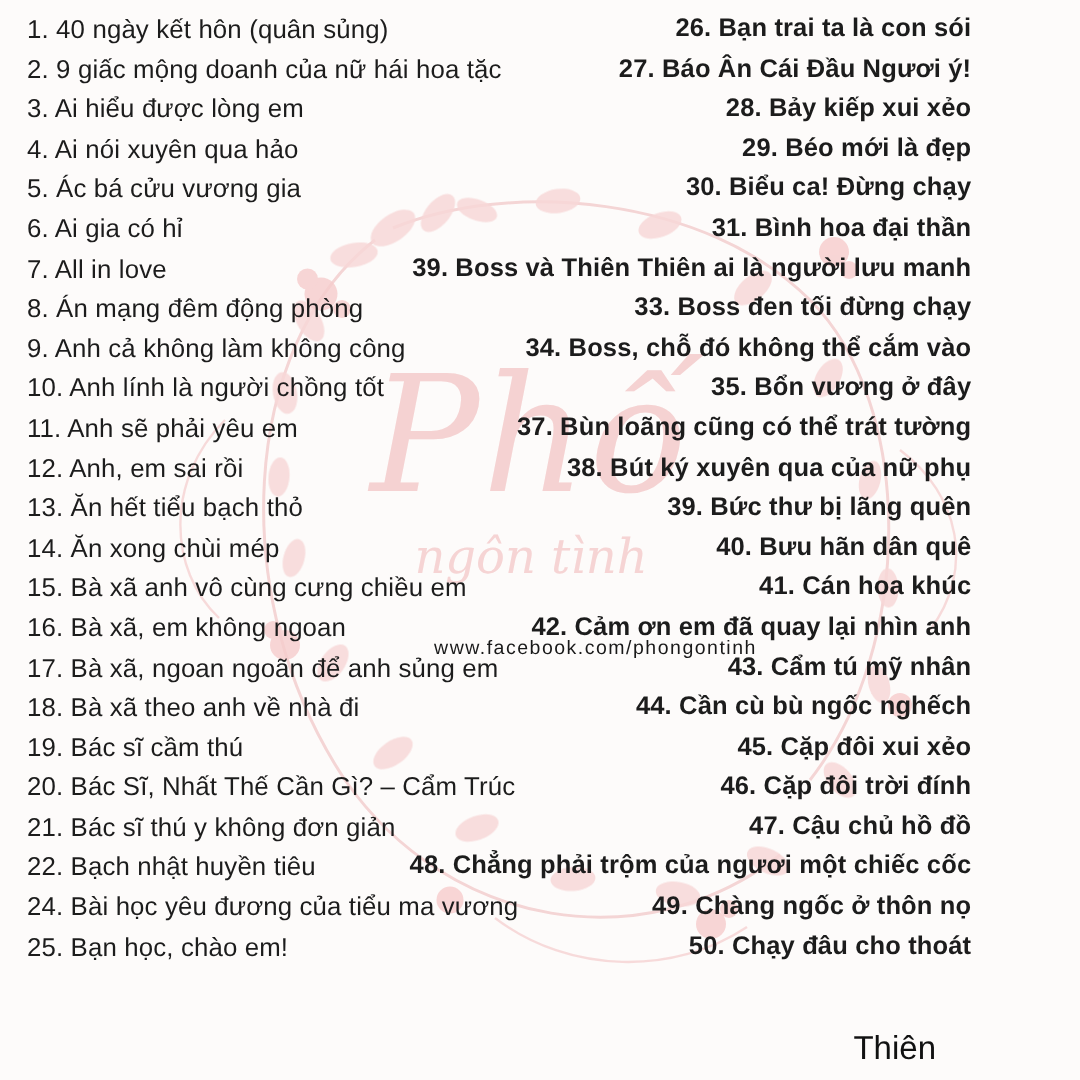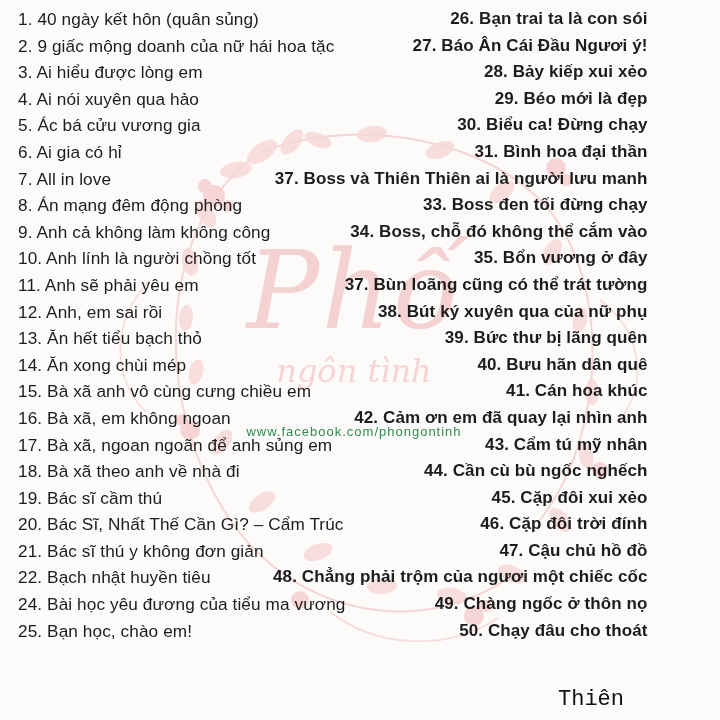--- a/index.html
+++ b/index.html
@@ -49,24 +49,25 @@
   }
   .wm-sub {
     top: 352px;
     font-size: 32px;
     opacity: .7;
   }
   .wm-url {
     top: 424px;
     font-size: 13px;
     letter-spacing: 1px;
-    color: #15803d;
+    color: #000000;
     font-style: normal;
     font-family: "Liberation Sans", sans-serif;
     opacity: .9;
+    margin-left: 43px;
   }
 
   
   .columns {
     position: relative;
     z-index: 2;
     display: flex;
     flex-direction: row;
     width: 659px;
     height: 720px;
@@ -97,21 +98,21 @@
   }
   .col-right .entry {
     font-size: 17px;
     font-weight: bold;
   }
   .signature {
     position: absolute;
     right: 96px;
     bottom: 8px;
     z-index: 3;
-    font-family: Liberation Mono, monospace;
+    font-family: Liberation Sans, sans-serif;
     font-size: 22px;
     color: #111;
   }
 </style>
 </head>
 <body>
 
 <div class="page">
 
   <div class="watermark">
@@ -197,21 +198,21 @@
       <div class="entry">25. Bạn học, chào em!</div>
     </div>
 
     <div class="col col-right">
       <div class="entry">26.  Bạn trai ta là con sói</div>
       <div class="entry">27. Báo Ân Cái Đầu Ngươi ý!</div>
       <div class="entry">28.  Bảy kiếp xui xẻo</div>
       <div class="entry">29. Béo mới là đẹp</div>
       <div class="entry">30. Biểu ca! Đừng chạy</div>
       <div class="entry">31. Bình hoa đại thần</div>
-      <div class="entry">37. Boss và Thiên Thiên ai là người lưu manh</div>
+      <div class="entry">39. Boss và Thiên Thiên ai là người lưu manh</div>
       <div class="entry">33. Boss đen tối đừng chạy</div>
       <div class="entry">34. Boss, chỗ đó không thể cắm vào</div>
       <div class="entry">35. Bổn vương ở đây</div>
       <div class="entry">37. Bùn loãng cũng có thể trát tường</div>
       <div class="entry">38. Bút ký xuyên qua của nữ phụ</div>
       <div class="entry">39. Bức thư bị lãng quên</div>
       <div class="entry">40. Bưu hãn dân quê</div>
       <div class="entry">41. Cán hoa khúc</div>
       <div class="entry">42. Cảm ơn em đã quay lại nhìn anh</div>
       <div class="entry">43. Cẩm tú mỹ nhân</div>

